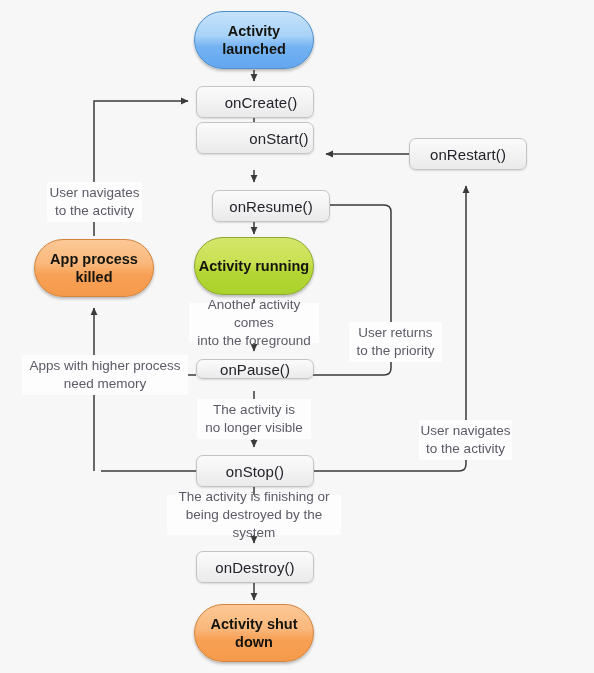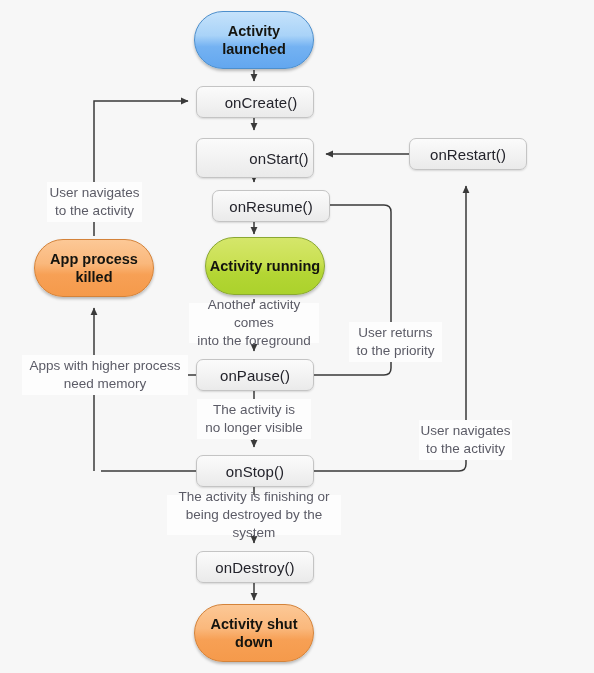--- a/index.html
+++ b/index.html
@@ -147,36 +147,36 @@
 
   <div class="elabel" style="left:349px; top:322px; width:93px; height:40px;">User returns
 to the priority</div>
 
   <div class="elabel" style="left:419px; top:420px; width:93px; height:40px;">User navigates
 to the activity</div>
 
   <div class="pill blue" style="left:194px; top:11px; width:120px; height:58px;">Activity
 launched</div>
 
-  <div class="pill green" style="left:194px; top:237px; width:120px; height:58px;margin-left:11px;">Activity
+  <div class="pill green" style="left:194px; top:237px; width:120px; height:58px;">Activity
 running</div>
 
   <div class="pill orange" style="left:34px; top:239px; width:120px; height:58px;">App process
 killed</div>
 
   <div class="pill orange" style="left:194px; top:604px; width:120px; height:58px;">Activity
 shut down</div>
 
   <div class="node" style="left:196px; top:86px; width:118px; height:32px;padding-left:12px;">onCreate()</div>
 
-  <div class="node" style="left:196px; top:138px; width:118px; height:40px;padding-left:48px;">onStart()</div>
+  <div class="node" style="left:196px; top:122px; width:118px; height:32px;padding-left:48px;">onStart()</div>
 
   <div class="node" style="left:196px; top:190px; width:118px; height:32px;margin-left:16px;">onResume()</div>
 
   <div class="node" style="left:409px; top:138px; width:118px; height:32px;">onRestart()</div>
 
-  <div class="node" style="left:196px; top:359px; width:118px; height:32px;">onPause()</div>
+  <div class="node" style="left:196px; top:359px; width:118px; height:20px;">onPause()</div>
 
   <div class="node" style="left:196px; top:455px; width:118px; height:32px;">onStop()</div>
 
   <div class="node" style="left:196px; top:551px; width:118px; height:32px;">onDestroy()</div>
 
 </div>
 
 </body></html>

